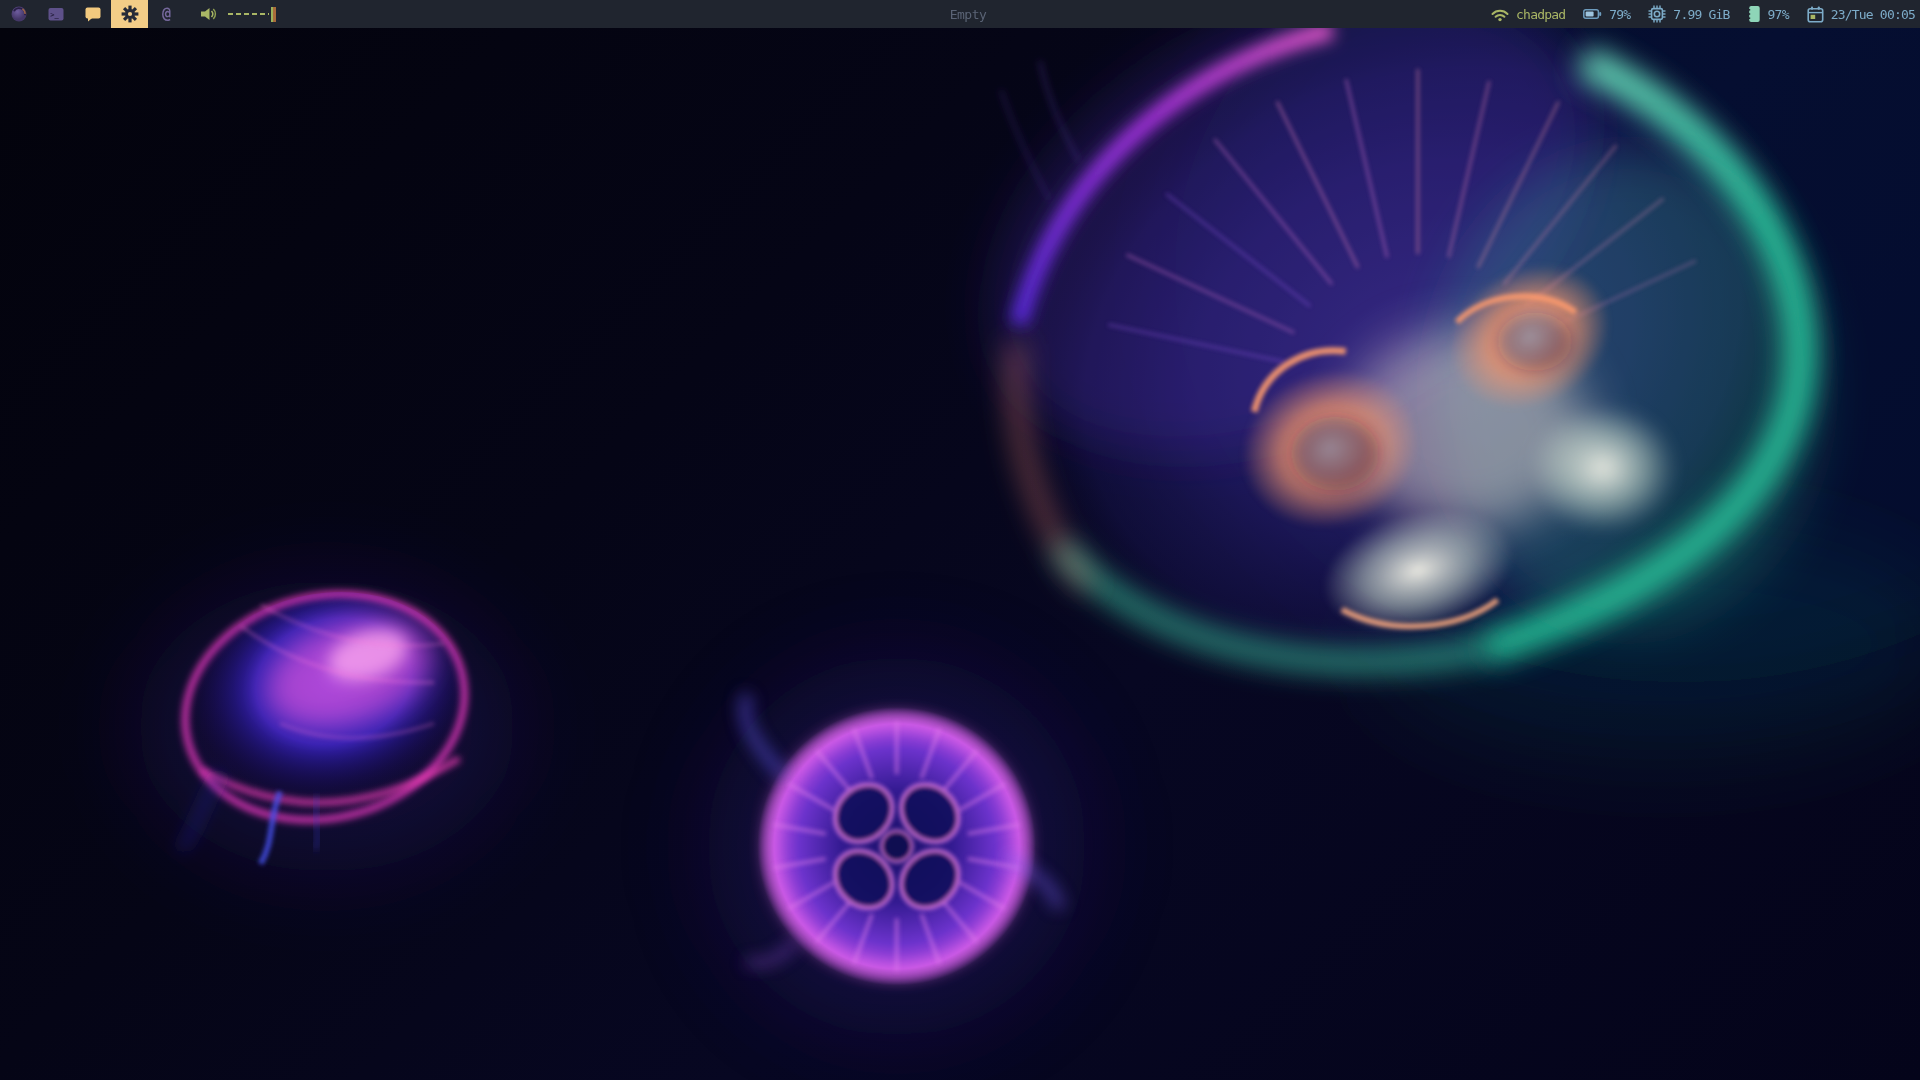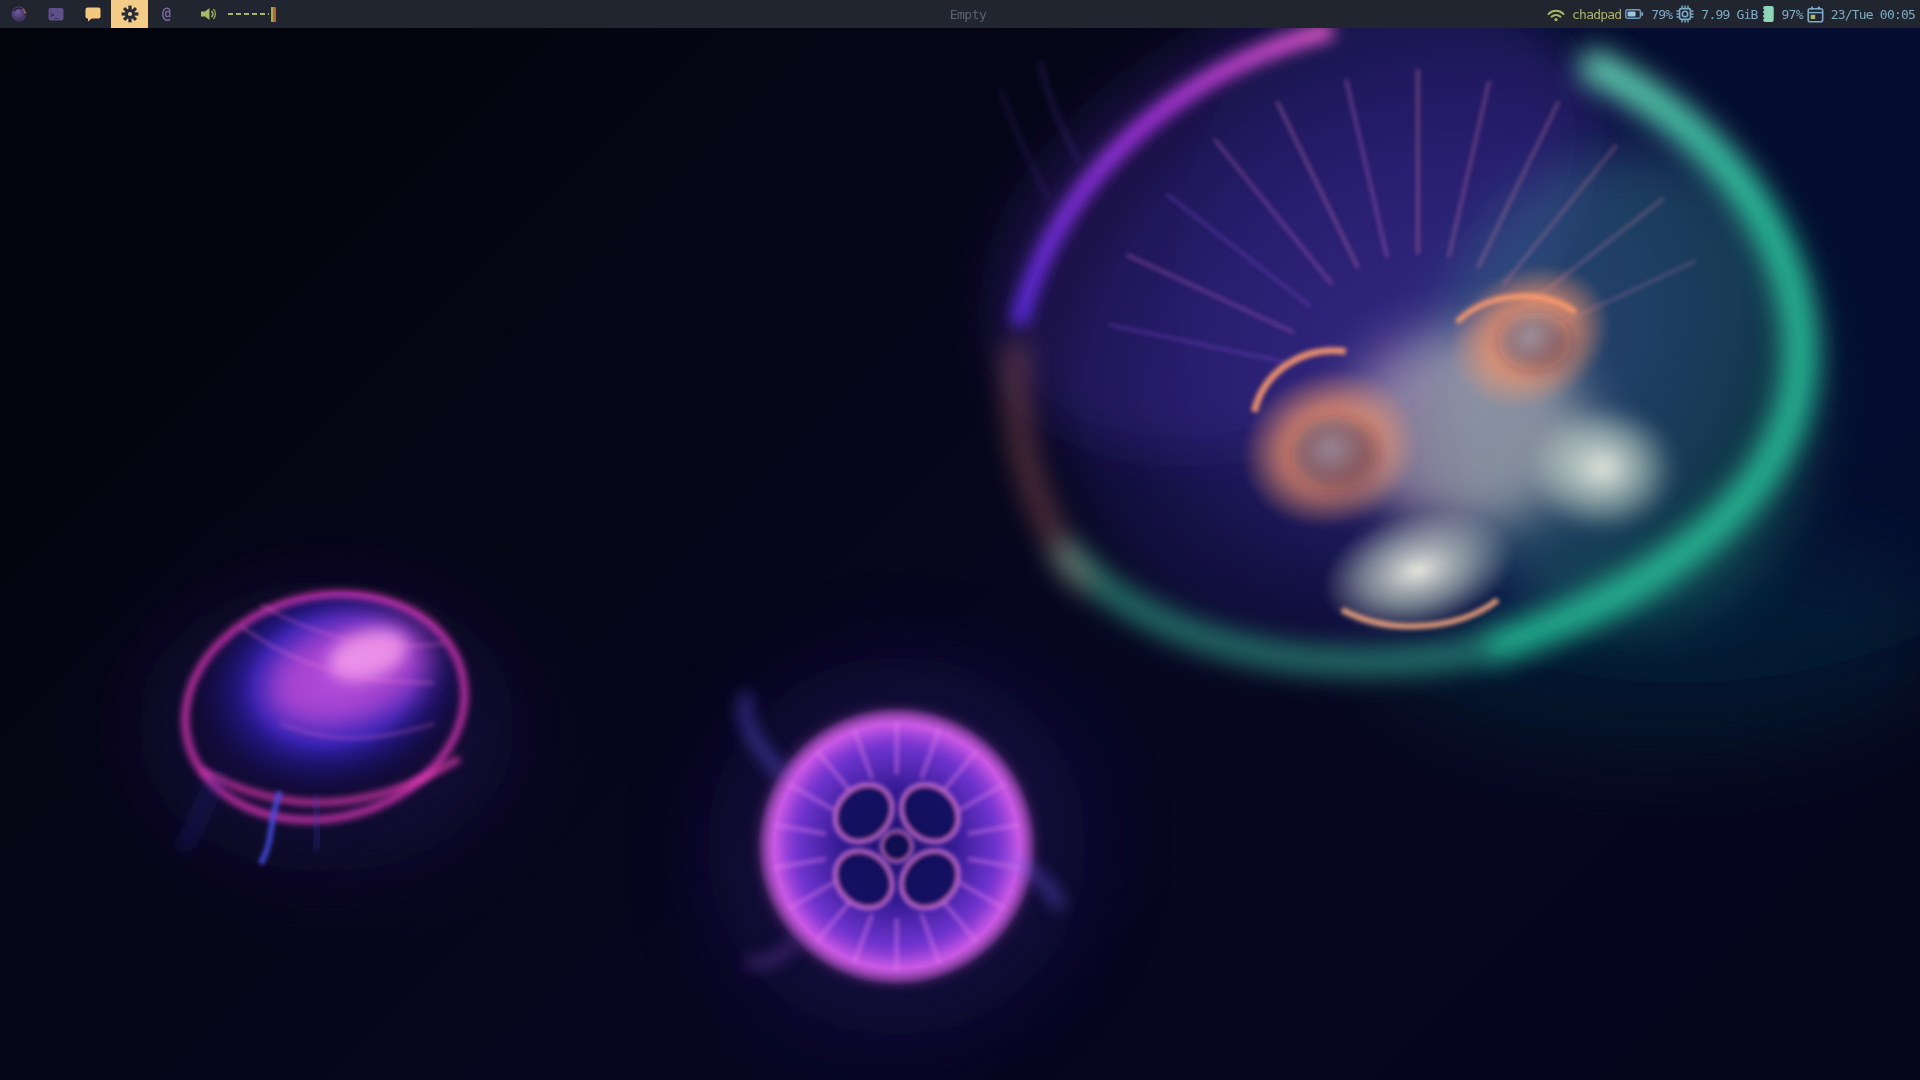--- a/index.html
+++ b/index.html
@@ -15,21 +15,21 @@
   .ws.active { background:#f3cd87; }
   .volume { display:flex; align-items:center; margin-left:14px; }
   .vol-slider { position:relative; width:44px; height:28px; margin-left:9px; }
   .vol-dashes { position:absolute; top:13px; left:0; width:41px; height:2px;
                 background:repeating-linear-gradient(90deg,#a9b665 0 5px, transparent 5px 8px); }
   .vol-cursor { position:absolute; top:7px; left:43px; width:5px; height:15px; display:flex; }
   .vol-cursor .g { width:2px; background:#9bb25b; }
   .vol-cursor .o { width:3px; background:#a96b3a; }
   .bar-title { position:absolute; left:16px; right:0; text-align:center; color:#5a6375;
                font-size:13px; letter-spacing:-0.5px; pointer-events:none; }
-  .status { margin-left:auto; display:flex; align-items:center; gap:4px; padding-right:5px; }
+  .status { margin-left:auto; display:flex; align-items:center; gap:18px; padding-right:5px; }
   .module { display:flex; align-items:center; gap:7px; }
   .module .lbl { font-size:13px; letter-spacing:-0.8px; }
   .c-green { color:#a9b665; }
   .c-blue  { color:#7dacc9;text-align:center; }
 
   
   .wallpaper { position:absolute; top:28px; left:0; width:1920px; height:1052px;
                background:linear-gradient(135deg,#03030c 0%,#050516 35%,#070722 60%,#04041a 100%); }
   svg { display:block; }
 </style>

